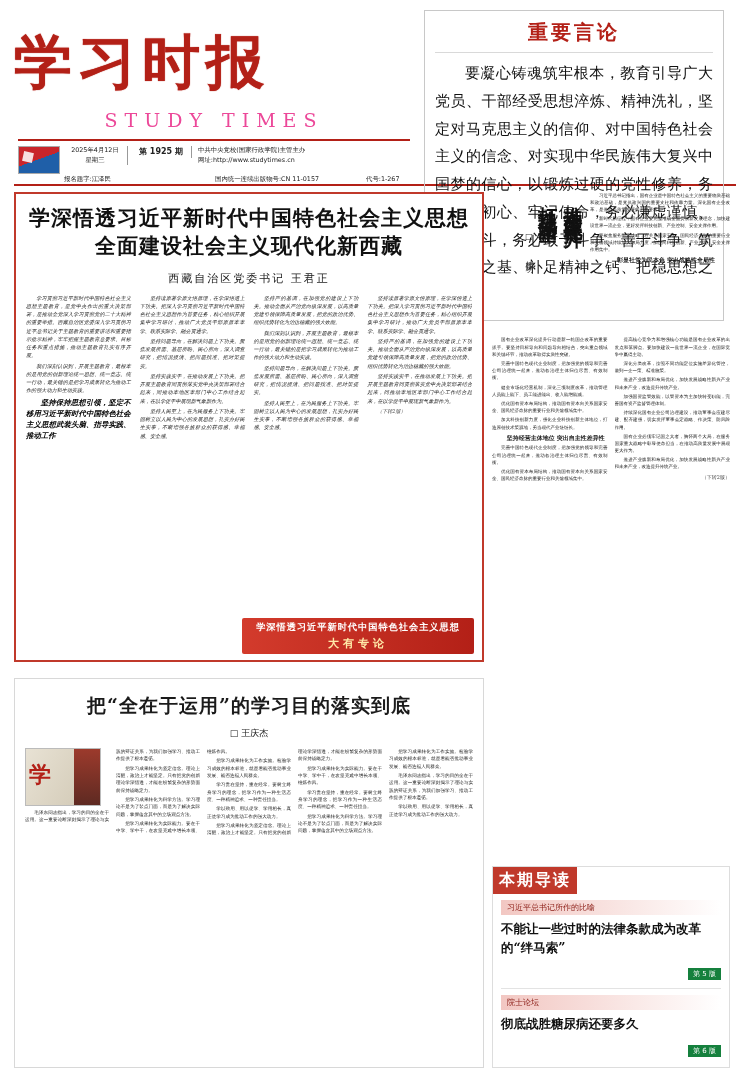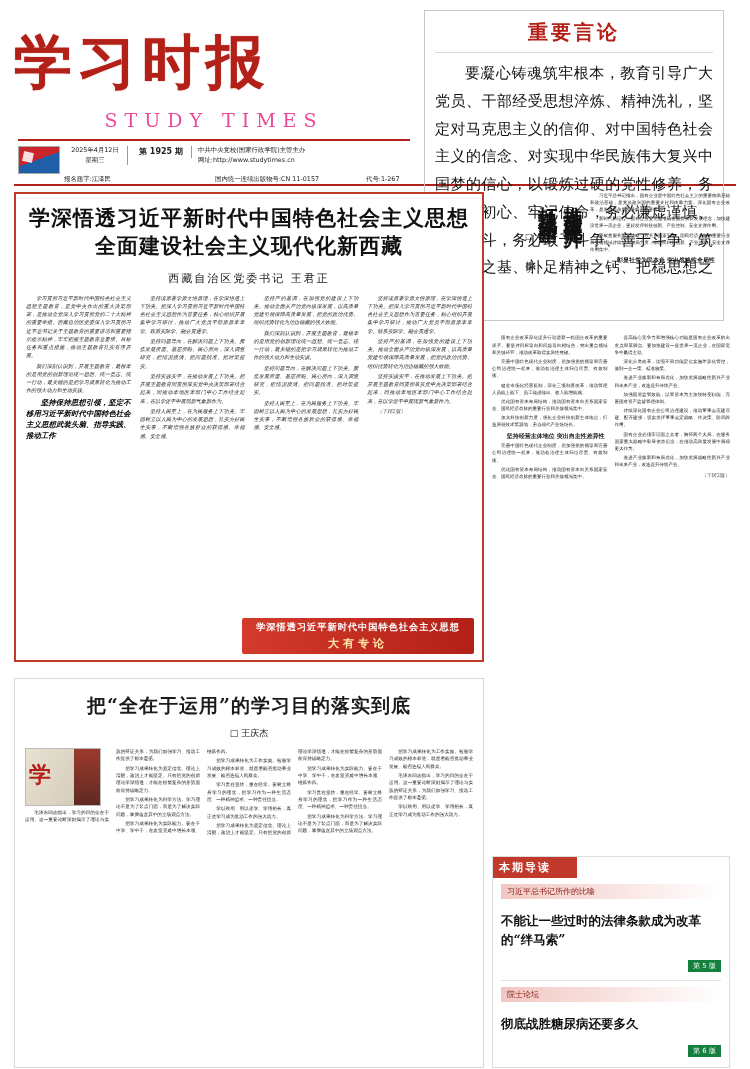--- a/index.html
+++ b/index.html
@@ -305,40 +305,40 @@
     border:1px solid #ddd;
     box-sizing:border-box;
     padding:0 0 8px 0;
     margin-top:2px;
   }
   .guide-head{
     background:#c0392b;
     color:#fff;
     font-family:"DejaVu Serif","Liberation Serif",serif;
     font-weight:bold;
-    font-size:11px;
+    font-size:16px;
     letter-spacing:2px;
     padding:3px 6px;
     width:84px;
     box-sizing:border-box;
   }
   .guide-item{padding:6px 8px 2px 8px;}
   .guide-kicker{
     background:linear-gradient(90deg,#f2c7c2,#ffffff);
     color:#8d2019;
     font-size:8px;
     padding:2px 6px;
     font-family:"DejaVu Serif","Liberation Serif",serif;
   }
   .guide-title{
     font-family:"DejaVu Serif","Liberation Serif",serif;
     font-weight:bold;
     font-size:12.5px;
     line-height:1.5;
-    margin-top:13px;
+    margin-top:5px;
     color:#111;
   }
   .guide-page{
     text-align:right;
     margin-top:4px;
   }
   .guide-page span{
     display:inline-block;
     background:#15803d;
     color:#fff;

